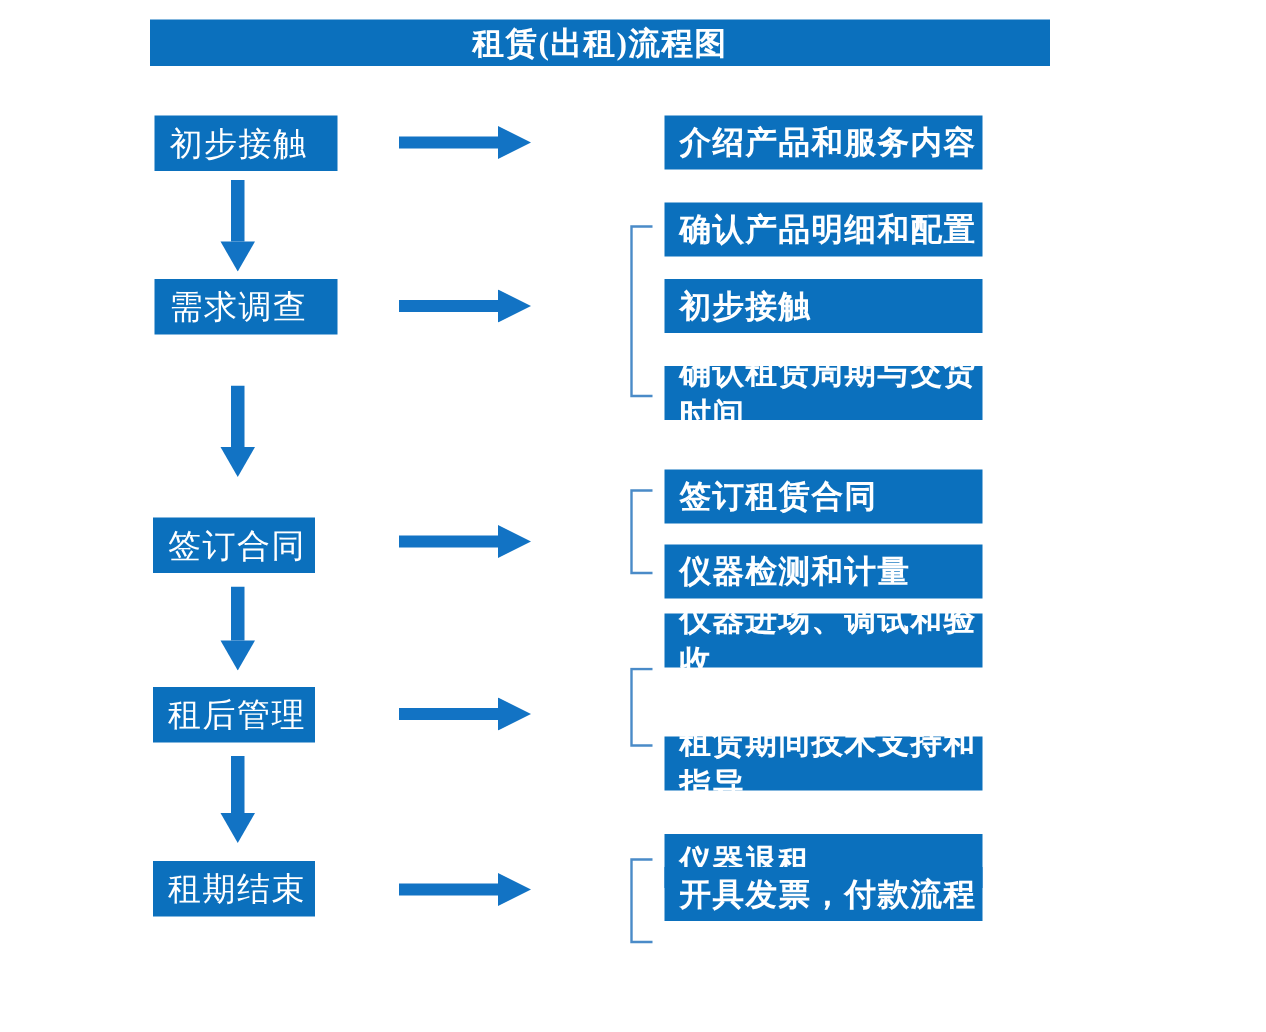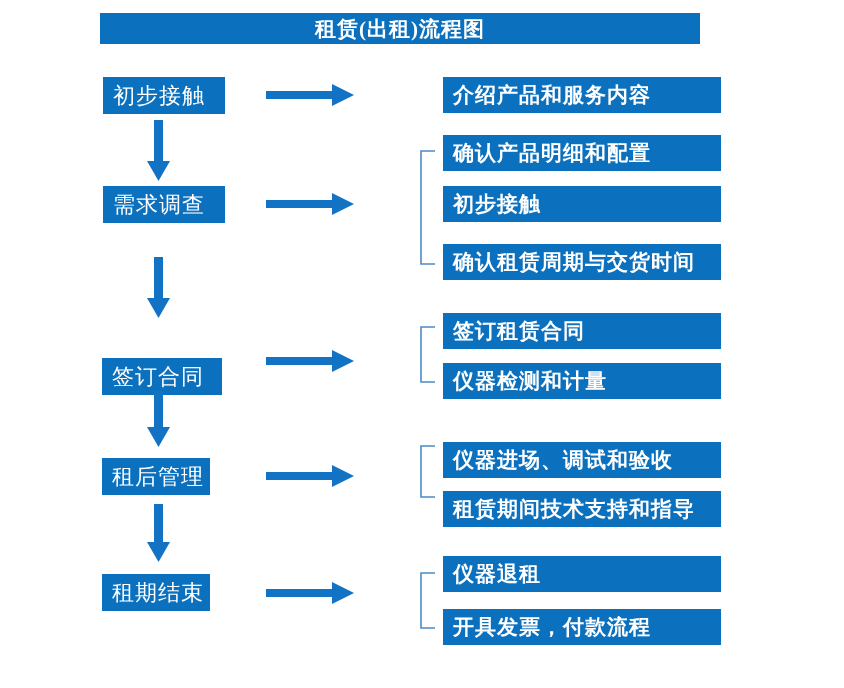--- a/index.html
+++ b/index.html
@@ -19,40 +19,40 @@
     background:var(--primary);color:var(--textOnPrimary);
     display:flex;align-items:center;justify-content:center;
     font-size:21px;font-weight:bold;letter-spacing:1px;
   }
   .stage-box{
     position:absolute;background:var(--primary);color:var(--textOnPrimary);
     display:flex;align-items:center;padding-left:10px;box-sizing:border-box;
     font-size:22px;font-weight:normal;letter-spacing:1px;
   }
   .detail-box{
-    position:absolute;left:443px;width:278px;height:36px;
+    position:absolute;left:443px;width:212px;height:36px;
     background:var(--primary);color:var(--textOnPrimary);
     display:flex;align-items:center;padding-left:10px;box-sizing:border-box;
     font-size:21px;font-weight:bold;letter-spacing:1px;
   }
   .arrow{position:absolute;display:block;}
   .arrow .fill{fill:var(--arrow);}
   .bracket{position:absolute;display:block;}
   .bracket path{stroke:var(--bracket);stroke-width:1.6;fill:none;}
 </style>
 </head>
 <body>
 
 <div class="canvas">
 
   <div class="title-bar">租赁(出租)流程图</div>
 
   <div class="stage-box" style="left:103px;top:77px;width:122px;height:37px">初步接触</div>
   <div class="stage-box" style="left:103px;top:186px;width:122px;height:37px">需求调查</div>
-  <div class="stage-box" style="left:102px;top:358px;width:120px;height:37px">签订合同</div>
+  <div class="stage-box" style="left:102px;top:345px;width:108px;height:37px">签订合同</div>
   <div class="stage-box" style="left:102px;top:458px;width:108px;height:37px">租后管理</div>
   <div class="stage-box" style="left:102px;top:574px;width:108px;height:37px">租期结束</div>
 
   <svg class="arrow" style="left:146px;top:120px" width="25" height="61" viewBox="0 0 25 61">
     <rect class="fill" x="8" y="0" width="9" height="41"></rect>
       <polygon class="fill" points="1,41 24,41 12.5,61"></polygon>
   </svg>
   <svg class="arrow" style="left:146px;top:257px" width="25" height="61" viewBox="0 0 25 61">
     <rect class="fill" x="8" y="0" width="9" height="41"></rect>
       <polygon class="fill" points="1,41 24,41 12.5,61"></polygon>
@@ -102,19 +102,19 @@
 
   <div class="detail-box" style="top:77px">介绍产品和服务内容</div>
 
   <div class="detail-box" style="top:135px">确认产品明细和配置</div>
   <div class="detail-box" style="top:186px">初步接触</div>
   <div class="detail-box" style="top:244px">确认租赁周期与交货时间</div>
 
   <div class="detail-box" style="top:313px">签订租赁合同</div>
   <div class="detail-box" style="top:363px">仪器检测和计量</div>
 
-  <div class="detail-box" style="top:442px">仪器进场、调试和验收</div>
+  <div class="detail-box" style="top:409px">仪器进场、调试和验收</div>
   <div class="detail-box" style="top:491px">租赁期间技术支持和指导</div>
 
   <div class="detail-box" style="top:556px">仪器退租</div>
-  <div class="detail-box" style="top:609px">开具发票，付款流程</div>
+  <div class="detail-box" style="top:578px">开具发票，付款流程</div>
 
 </div>
 
 </body></html>

